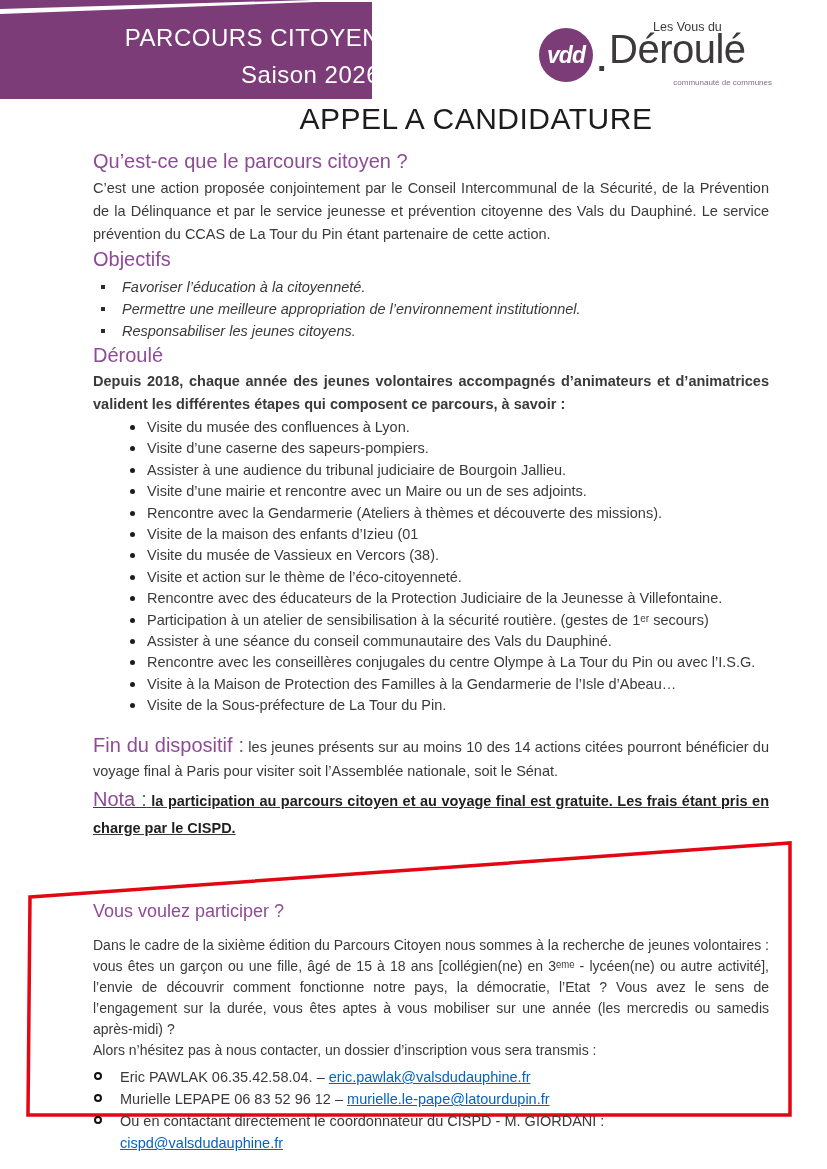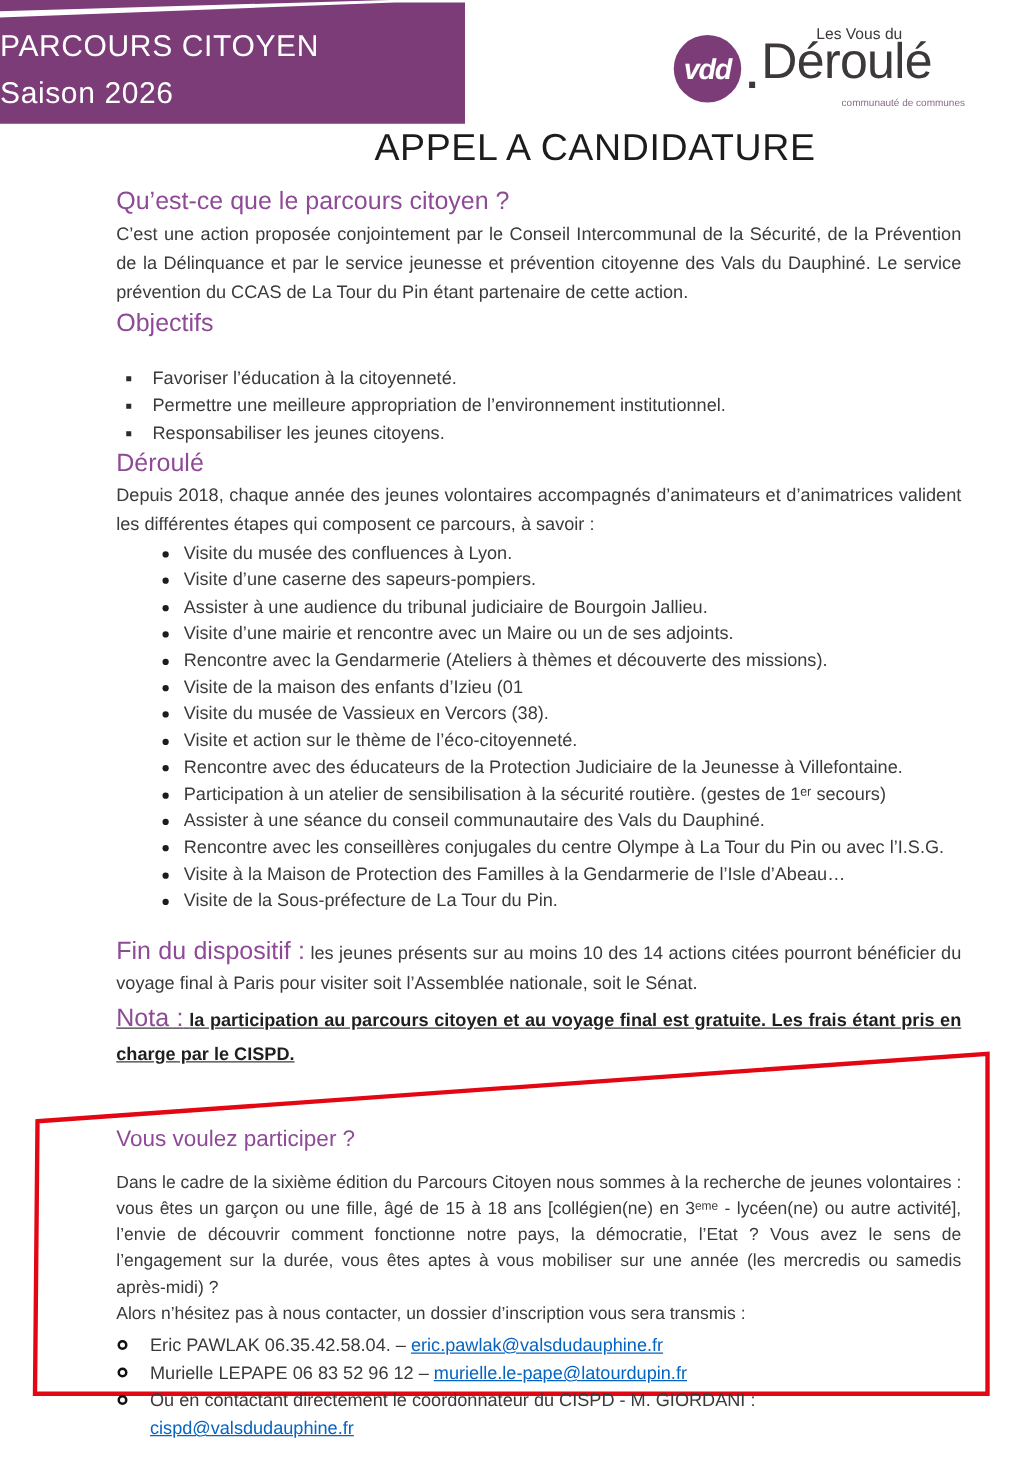--- a/index.html
+++ b/index.html
@@ -10,21 +10,21 @@
     --link_blue:#0563c1;
     --logo_dark:#3d393a;
   }
   html,body{margin:0;padding:0;background:#ffffff;}
   .page{
     position:relative;width:827px;height:1169px;background:#ffffff;overflow:hidden;
     font-family:"Liberation Sans", sans-serif;color:var(--body_text);
   }
   
   .banner-svg{position:absolute;left:0;top:0;}
-  .banner-text{position:absolute;left:0;top:0;width:380px;text-align:left;color:#ffffff;}
+  .banner-text{position:absolute;left:0;top:0;width:380px;text-align:right;color:#ffffff;}
   .banner-line1{display:block;margin-top:23px;font-size:24px;line-height:30px;letter-spacing:.5px;}
   .banner-line2{display:block;margin-top:7px;font-size:24px;line-height:30px;letter-spacing:.5px;}
   
   .logo{position:absolute;left:528px;top:12px;width:246px;height:84px;}
   .logo-circle{
     position:absolute;left:11px;top:16px;width:54px;height:54px;border-radius:50%;
     background:var(--purple_box);color:#fff;display:flex;align-items:center;justify-content:center;
     font-size:23px;font-style:italic;font-weight:bold;letter-spacing:-1px;
   }
   .logo-dot{position:absolute;left:69px;top:28px;font-size:34px;font-weight:bold;color:var(--logo_dark);}
@@ -35,22 +35,22 @@
   .doc-title{
     position:absolute;left:126px;top:102px;width:700px;margin:0;text-align:center;
     font-size:30px;font-weight:normal;color:#1c1c1c;letter-spacing:.5px;
   }
   
   .content{position:absolute;left:93px;top:148px;width:676px;}
   h2.sec{font-size:20px;font-weight:normal;color:var(--heading_purple);margin:0;line-height:26px;}
   .m-obj{margin-top:24px;}
   .m-der{margin-top:18px;}
   p.body{font-size:14.5px;line-height:23px;text-align:justify;margin:3px 0 0 0;}
-  p.intro{font-size:14.5px;line-height:22.5px;text-align:justify;margin:2px 0 0 0;}
-  ul.blist{list-style:none;margin:20px 0 0 0;padding:0;}
+  p.intro{font-size:14.5px;line-height:22.5px;text-align:justify;margin:2px 0 0 0;font-weight:bold;}
+  ul.blist{list-style:none;margin:4px 0 0 0;padding:0;font-style:italic;}
   ul.blist li{position:relative;font-size:14.5px;line-height:22px;padding-left:29px;}
   ul.dlist{list-style:none;margin:2px 0 0 37px;padding:0;}
   ul.dlist li{position:relative;font-size:14.5px;line-height:21.4px;padding-left:17px;white-space:nowrap;}
   .sqb{position:absolute;left:8px;top:9px;width:4px;height:4px;background:#2b2b2b;}
   .dotb{position:absolute;left:0;top:8px;width:5px;height:5px;border-radius:50%;background:#1d1d1d;}
   .fin-block{margin:16px 0 0 0;font-size:14.5px;line-height:24px;text-align:justify;}
   .nota-block{margin:3px 0 0 0;font-size:14.5px;line-height:27px;text-align:justify;text-decoration:underline;}
   .inline-head{font-size:20px;color:var(--heading_purple);font-weight:normal;}
   .nota-strong{font-weight:bold;color:#1f1f1f;}
   

